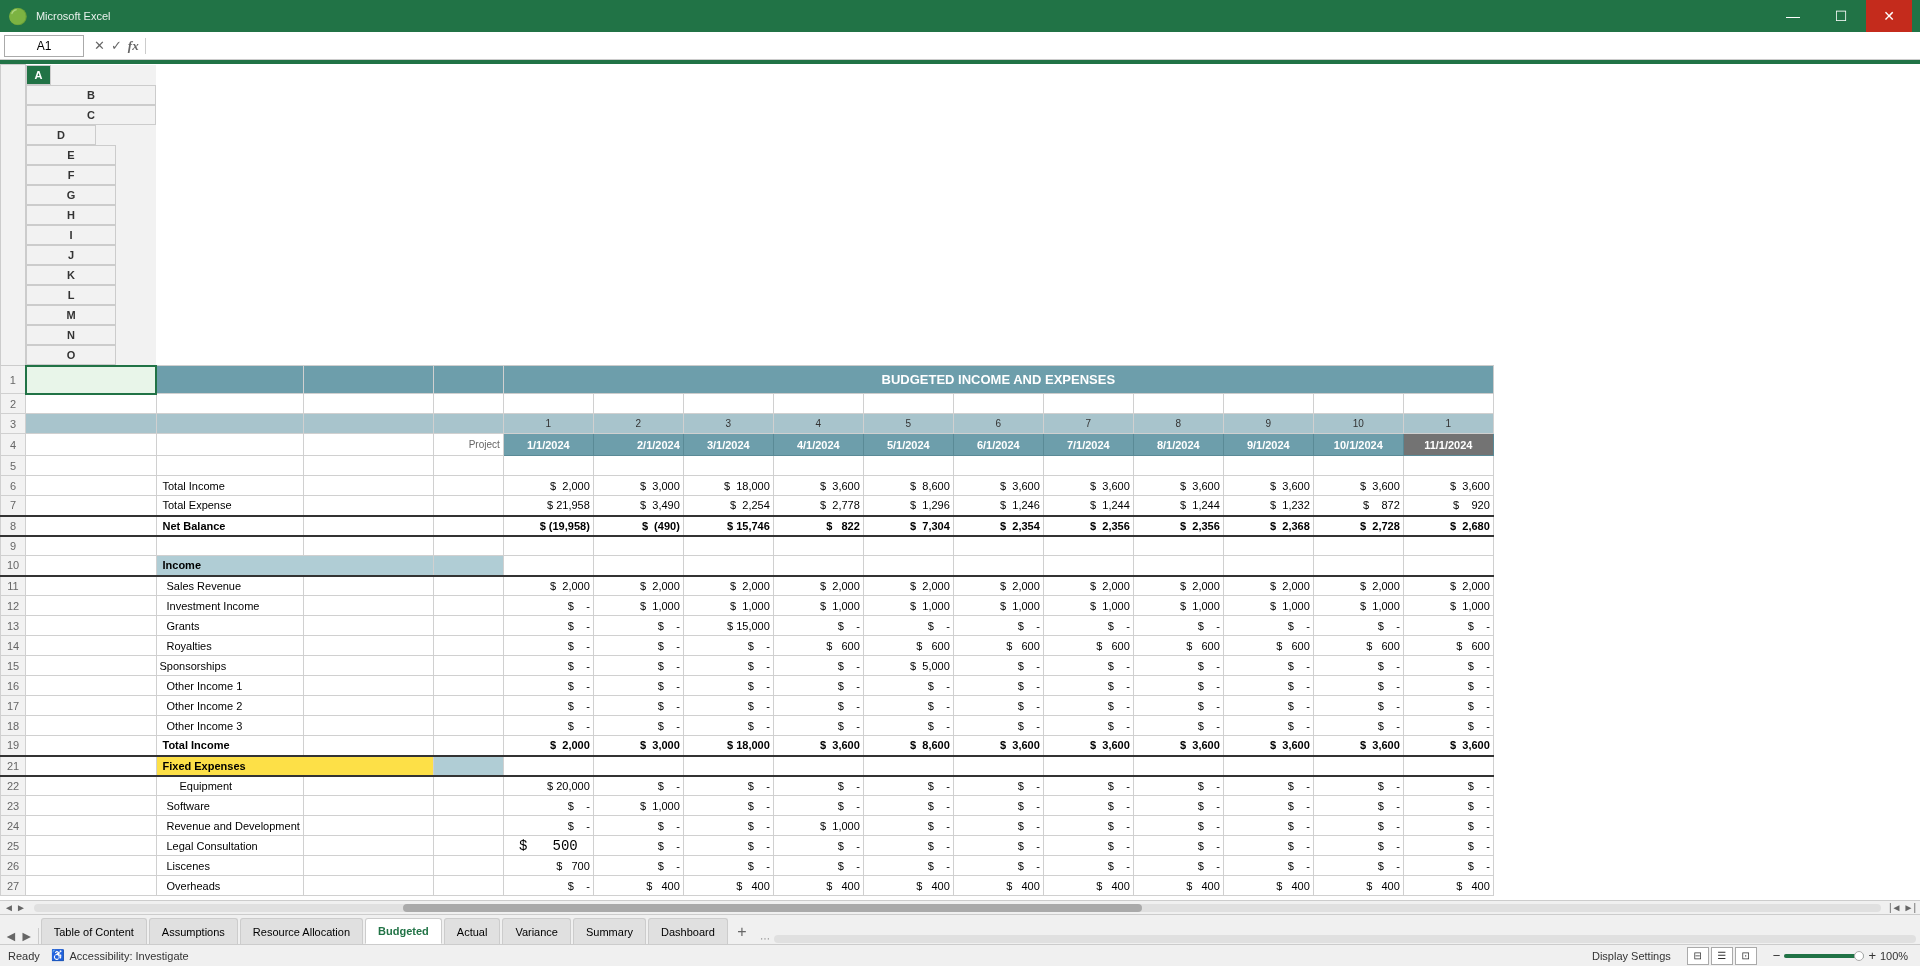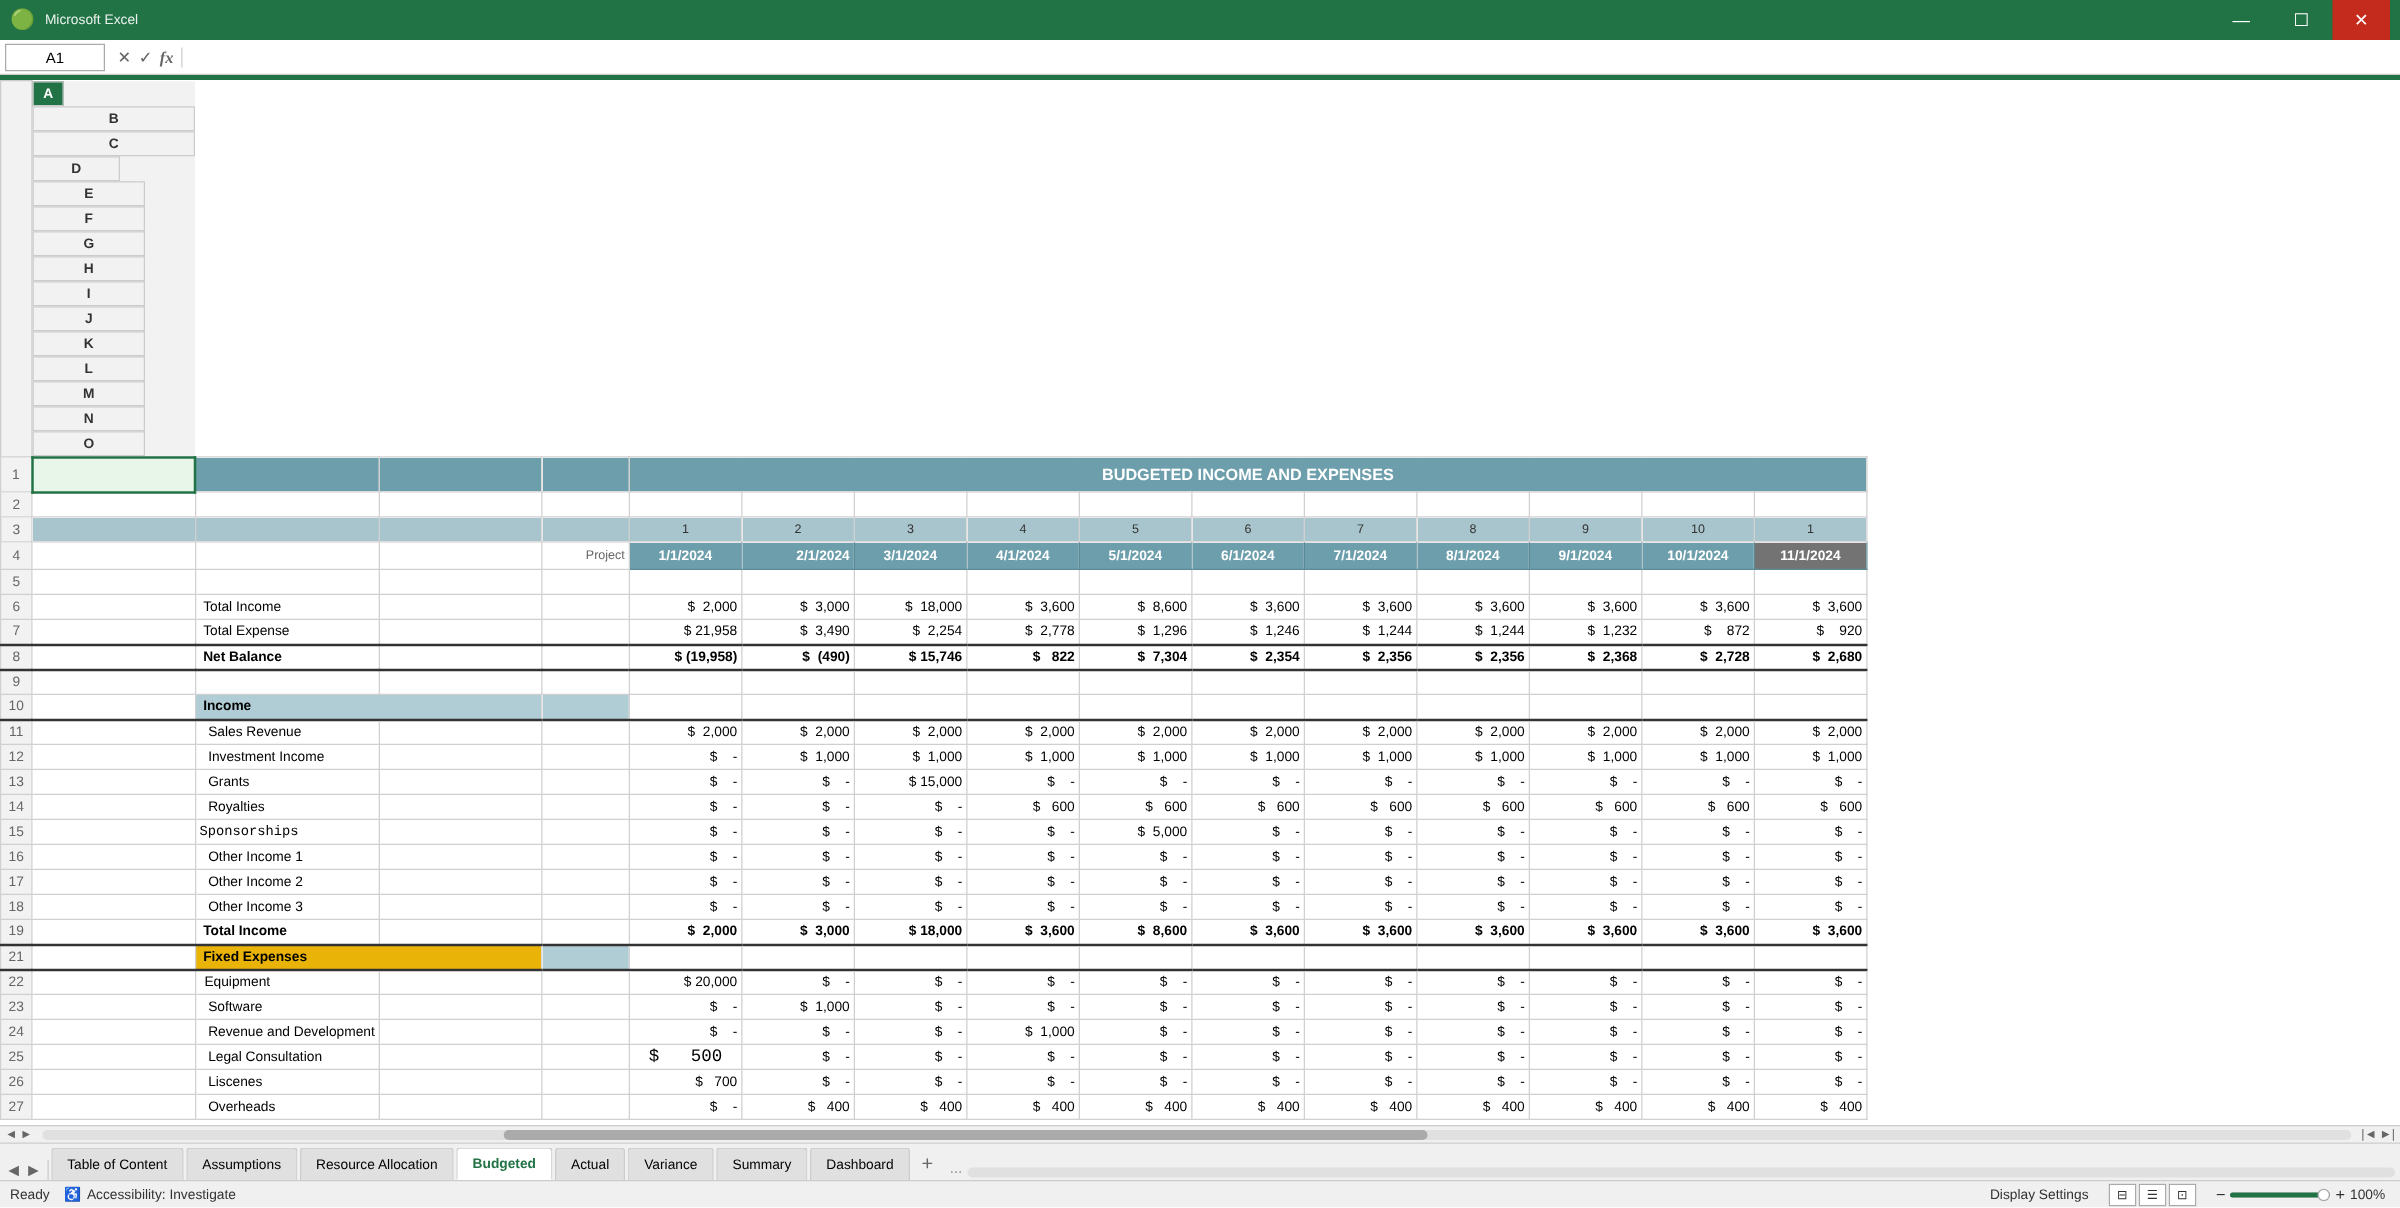--- a/index.html
+++ b/index.html
@@ -495,21 +495,21 @@
             <td style="text-align:right; font-size:11px;">$ &nbsp;&nbsp;600</td>
             <td style="text-align:right; font-size:11px;">$ &nbsp;&nbsp;600</td>
             <td style="text-align:right; font-size:11px;">$ &nbsp;&nbsp;600</td>
             <td style="text-align:right; font-size:11px;">$ &nbsp;&nbsp;600</td>
             <td style="text-align:right; font-size:11px;">$ &nbsp;&nbsp;600</td>
           </tr>
 
           <tr style="height:20px;">
             <td class="row-num">15</td>
             <td></td>
-            <td style="font-family:Liberation Mono, monospace;">Sponsorships</td>
+            <td style="">Sponsorships</td>
             <td></td>
               <td></td>
             <td style="text-align:right; font-size:11px;">$ &nbsp;&nbsp;&nbsp;-</td>
             <td style="text-align:right; font-size:11px;">$ &nbsp;&nbsp;&nbsp;-</td>
             <td style="text-align:right; font-size:11px;">$ &nbsp;&nbsp;&nbsp;-</td>
             <td style="text-align:right; font-size:11px;">$ &nbsp;&nbsp;&nbsp;-</td>
             <td style="text-align:right; font-size:11px;">$ &nbsp;5,000</td>
             <td style="text-align:right; font-size:11px;">$ &nbsp;&nbsp;&nbsp;-</td>
             <td style="text-align:right; font-size:11px;">$ &nbsp;&nbsp;&nbsp;-</td>
             <td style="text-align:right; font-size:11px;">$ &nbsp;&nbsp;&nbsp;-</td>
@@ -591,39 +591,39 @@
             <td style="text-align:right; font-size:11px; font-weight:bold; border-bottom:2px solid #333;">$ &nbsp;3,600</td>
             <td style="text-align:right; font-size:11px; font-weight:bold; border-bottom:2px solid #333;">$ &nbsp;3,600</td>
             <td style="text-align:right; font-size:11px; font-weight:bold; border-bottom:2px solid #333;">$ &nbsp;3,600</td>
             <td style="text-align:right; font-size:11px; font-weight:bold; border-bottom:2px solid #333;">$ &nbsp;3,600</td>
           </tr>
 
 
           <tr style="height:20px;">
             <td class="row-num">21</td>
             <td></td>
-            <td colspan="2" style="background:#eab308; font-weight:bold; font-size:11px; padding-left:6px;">Fixed Expenses</td>
+            <td colspan="2" style="background:#fde047; font-weight:bold; font-size:11px; padding-left:6px;">Fixed Expenses</td>
             <td style="background:#b0cdd5;"></td>
               <td></td>
               <td></td>
               <td></td>
               <td></td>
               <td></td>
               <td></td>
               <td></td>
               <td></td>
               <td></td>
               <td></td>
               <td></td>
           </tr>
 
           <tr style="height:20px; border-top:2px solid #333;">
             <td class="row-num">22</td>
             <td></td>
-            <td style="padding-left:7px; border-top:2px solid #333;">Equipment</td>
+            <td style="padding-left:23px; border-top:2px solid #333;">Equipment</td>
             <td style="border-top:2px solid #333;"></td>
               <td style="border-top:2px solid #333;"></td>
             <td style="text-align:right; font-size:11px; border-top:2px solid #333;">$ 20,000</td>
             <td style="text-align:right; font-size:11px; border-top:2px solid #333;">$ &nbsp;&nbsp;&nbsp;-</td>
             <td style="text-align:right; font-size:11px; border-top:2px solid #333;">$ &nbsp;&nbsp;&nbsp;-</td>
             <td style="text-align:right; font-size:11px; border-top:2px solid #333;">$ &nbsp;&nbsp;&nbsp;-</td>
             <td style="text-align:right; font-size:11px; border-top:2px solid #333;">$ &nbsp;&nbsp;&nbsp;-</td>
             <td style="text-align:right; font-size:11px; border-top:2px solid #333;">$ &nbsp;&nbsp;&nbsp;-</td>
             <td style="text-align:right; font-size:11px; border-top:2px solid #333;">$ &nbsp;&nbsp;&nbsp;-</td>
             <td style="text-align:right; font-size:11px; border-top:2px solid #333;">$ &nbsp;&nbsp;&nbsp;-</td>

